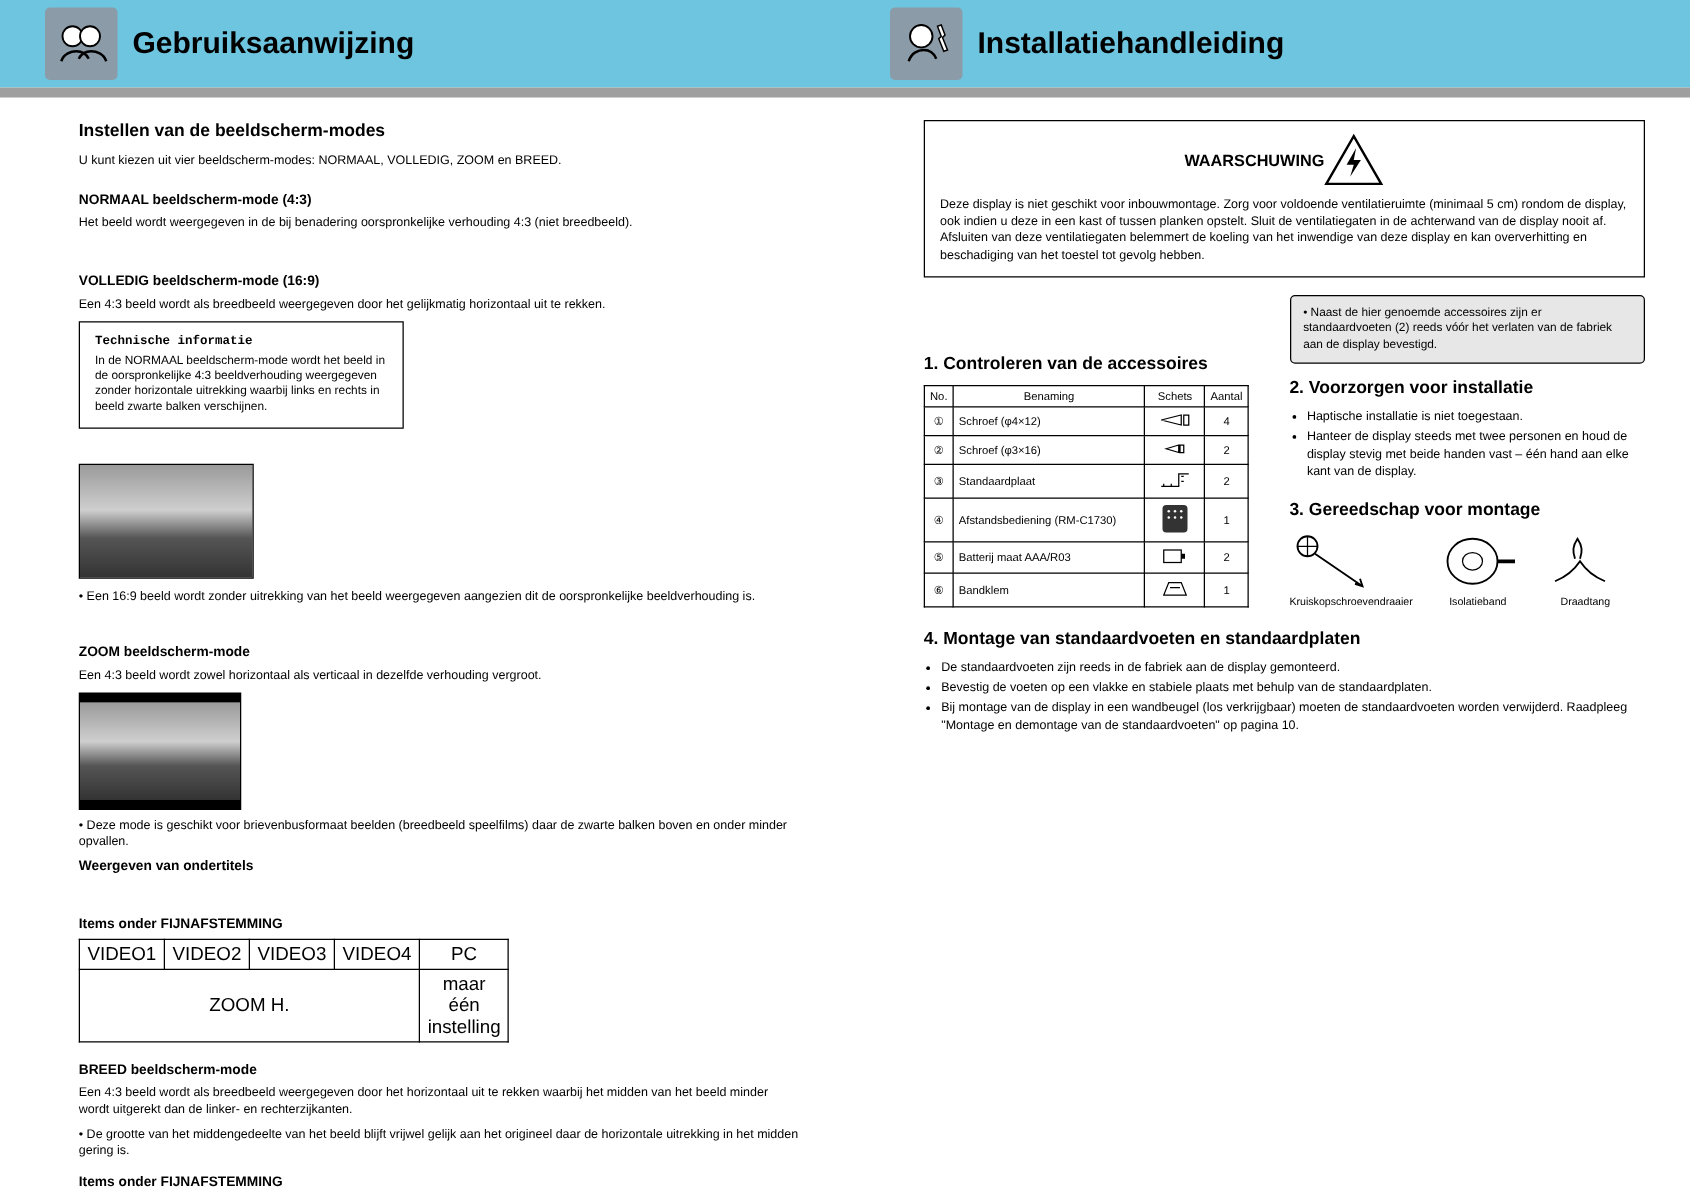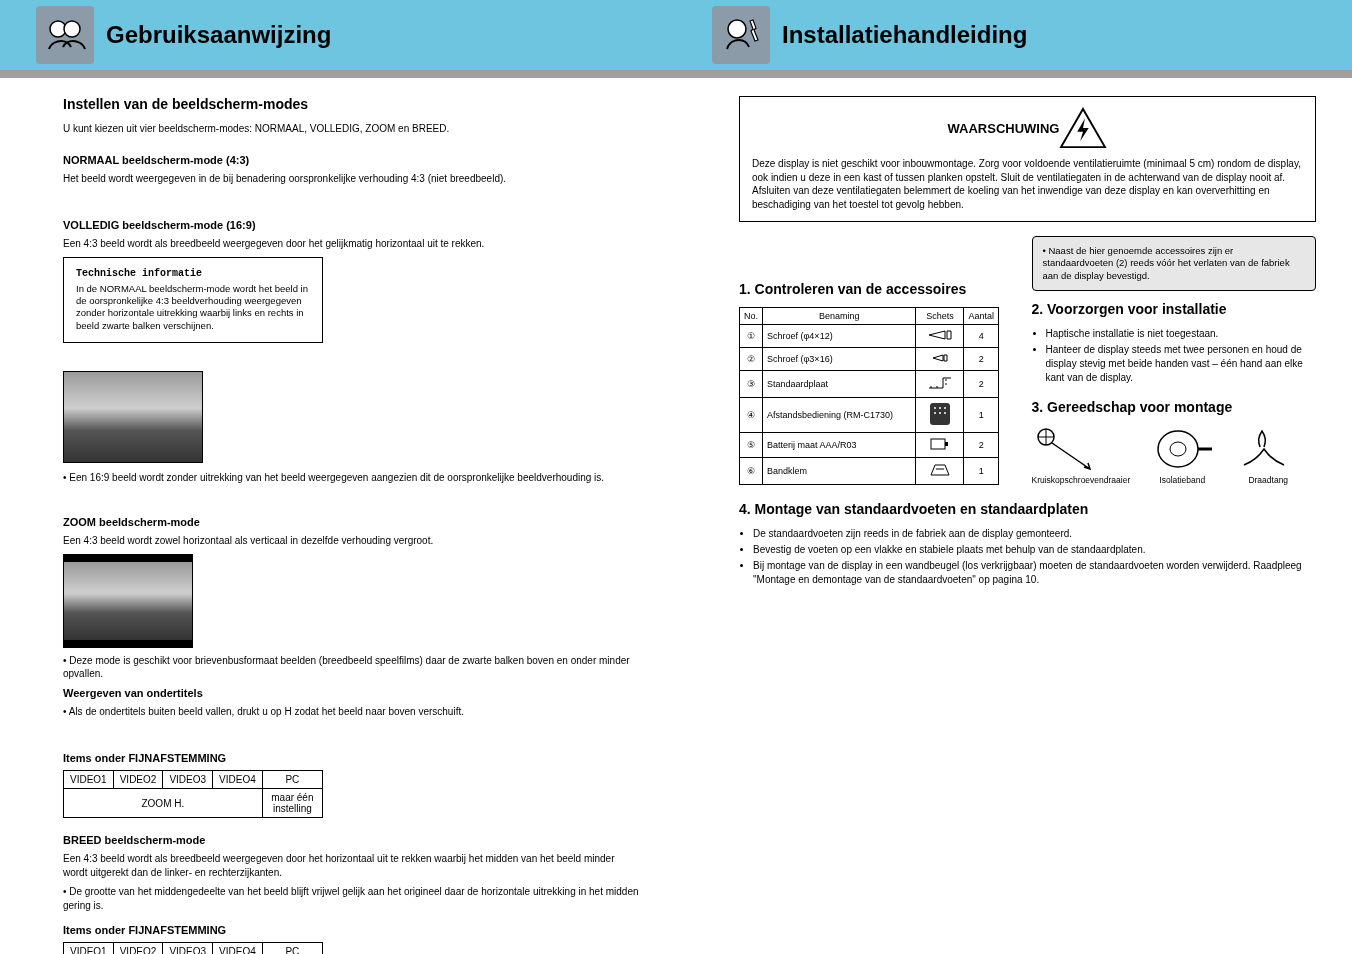--- a/index.html
+++ b/index.html
@@ -16,21 +16,21 @@
 h2.section-title { font-size: 14px; font-weight: bold; margin-bottom: 10px; }
 .subhead { font-size: 11px; font-weight: bold; margin-top: 12px; margin-bottom: 6px; }
 .body-text { font-size: 10px; line-height: 1.35; margin-bottom: 6px; }
 .two-col { display: flex; gap: 16px; flex-direction: column; }
 .two-col > div { flex: 1; }
 .photo { width: 140px; height: 92px; background: linear-gradient(#9a9a9a 0%, #cfcfcf 40%, #555 65%, #333 100%); border: 1px solid #000; }
 .photo.small { width: 130px; height: 94px; border-top: 8px solid #000; border-bottom: 8px solid #000; }
 .tech-box { border: 1px solid #000; width: 260px; padding: 10px 12px; margin-bottom: 12px; }
 .tech-box .tb-title { font-size: 10px; font-weight: bold; margin-bottom: 4px; font-family: Liberation Mono, monospace; }
 table.spec { border-collapse: collapse; width: 260px; margin-bottom: 8px; }
-table.spec th, table.spec td { border: 1px solid #000; padding: 3px 6px; font-size: 10px; text-align: center; }
+table.spec th, table.spec td { border: 1px solid #000; padding: 3px 6px; font-size: 15px; text-align: center; }
 table.spec th { font-weight: normal; }
 .warning-box { border: 1px solid #000; padding: 10px 12px 10px 12px; margin-bottom: 14px; }
 .warning-head { display: flex; align-items: center; gap: 0; justify-content: center; margin-bottom: 8px; }
 .warning-head .wtitle { font-size: 13px; font-weight: bold; }
 .warning-tri { width: 48px; height: 42px; }
 .warning-box p { font-size: 10px; line-height: 1.35; }
 .right-top-row { display: flex; gap: 8px; align-items: flex-end; }
 .access-table { border-collapse: collapse; width: 260px; }
 .access-table th, .access-table td { border: 1px solid #000; padding: 3px 4px; font-size: 9px; }
 .access-table th { text-align: center; font-weight: normal; }
@@ -108,21 +108,20 @@
       </div>
     </div>
 
     <div class="two-col" style="margin-top:14px">
       <div>
         <div class="subhead">ZOOM beeldscherm-mode</div>
         <p class="body-text">Een 4:3 beeld wordt zowel horizontaal als verticaal in dezelfde verhouding vergroot.</p>
         <div class="photo small"></div>
         <p class="body-text" style="margin-top:6px">• Deze mode is geschikt voor brievenbusformaat beelden (breedbeeld speelfilms) daar de zwarte balken boven en onder minder opvallen.</p>
         <div class="subhead" style="margin-top:6px">Weergeven van ondertitels</div>
-        <p class="body-text">• Als de ondertitels buiten beeld vallen, drukt u op H zodat het beeld naar boven verschuift.</p>
       </div>
       <div>
         <div class="subhead">Items onder FIJNAFSTEMMING</div>
         <table class="spec">
           <tbody>
               <tr>
             <th>VIDEO1</th>
             <th>VIDEO2</th>
             <th>VIDEO3</th>
             <th>VIDEO4</th>

